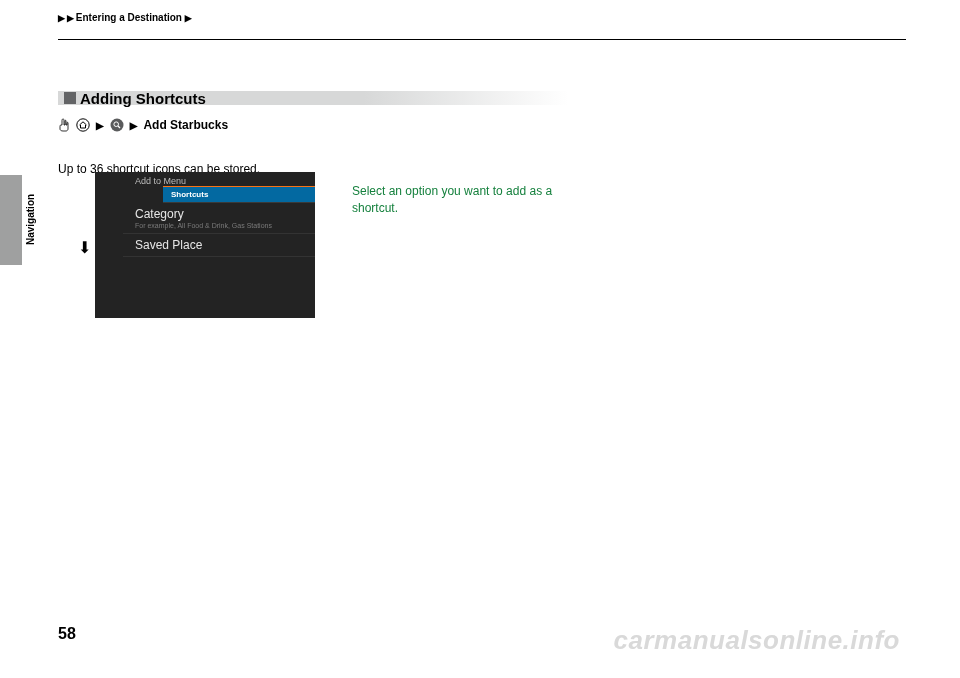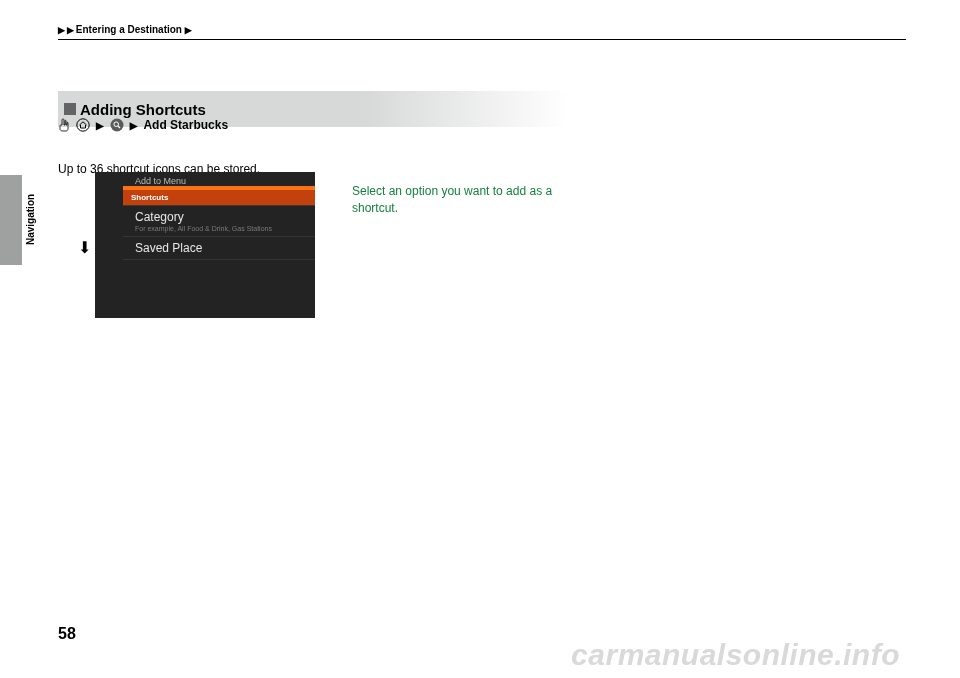--- a/index.html
+++ b/index.html
@@ -6,21 +6,21 @@
   body {
     width: 960px;
     height: 678px;
     background: #fff;
     font-family: Arial, Helvetica, sans-serif;
     position: relative;
     overflow: hidden;
   }
   .header-line {
     position: absolute;
-    top: 24px;
+    top: 12px;
     left: 58px;
     right: 54px;
     font-size: 10px;
     font-weight: bold;
     color: #000;
   }
   .header-line .tri { font-size: 9px; margin-right: 2px; }
   .header-rule {
     position: absolute;
     top: 39px;
@@ -45,21 +45,21 @@
     transform-origin: left top;
     font-size: 10px;
     font-weight: bold;
     color: #000;
   }
   .section-heading {
     position: absolute;
     top: 91px;
     left: 58px;
     width: 510px;
-    height: 36px;
+    height: 14px;
     background: linear-gradient(to right, #d7d8d8 0%, #d7d8d8 60%, #fff 100%);
     display: flex;
     align-items: center;
     padding-left: 6px;
     font-size: 15px;
     font-weight: bold;
     color: #000;
   }
   .section-heading .square {
     display: inline-block;
@@ -102,23 +102,24 @@
   .ss-title {
     font-size: 9px;
     color: #bbb;
     padding: 4px 8px 0 12px;
   }
   .ss-section-label {
     font-size: 8px;
     font-weight: bold;
     color: #fff;
     padding: 3px 0 3px 8px;
-    background: #c2410c;
-    border-top: 4px solid #f97316;
+    background: #0369a1;
+    border-top: 1px solid #f97316;
     border-bottom: 1px solid #3a3a3a;
+    margin-left: 40px;
   }
   .ss-item {
     padding: 4px 8px 4px 12px;
     border-bottom: 1px solid #333;
   }
   .ss-item-title {
     font-size: 12px;
     color: #e6e6e6;
   }
   .ss-item-sub {
@@ -150,23 +151,23 @@
   .page-number {
     position: absolute;
     bottom: 35px;
     left: 58px;
     font-size: 16px;
     font-weight: bold;
     color: #000;
   }
   .watermark {
     position: absolute;
-    bottom: 6px;
+    bottom: 22px;
     right: 60px;
-    font-size: 30px;
+    font-size: 26px;
     font-style: italic;
     font-weight: bold;
     color: #d9d9d9;
     letter-spacing: 0.5px;
   }
 </style>
 </head>
 <body>
 
 <div class="header-line">

